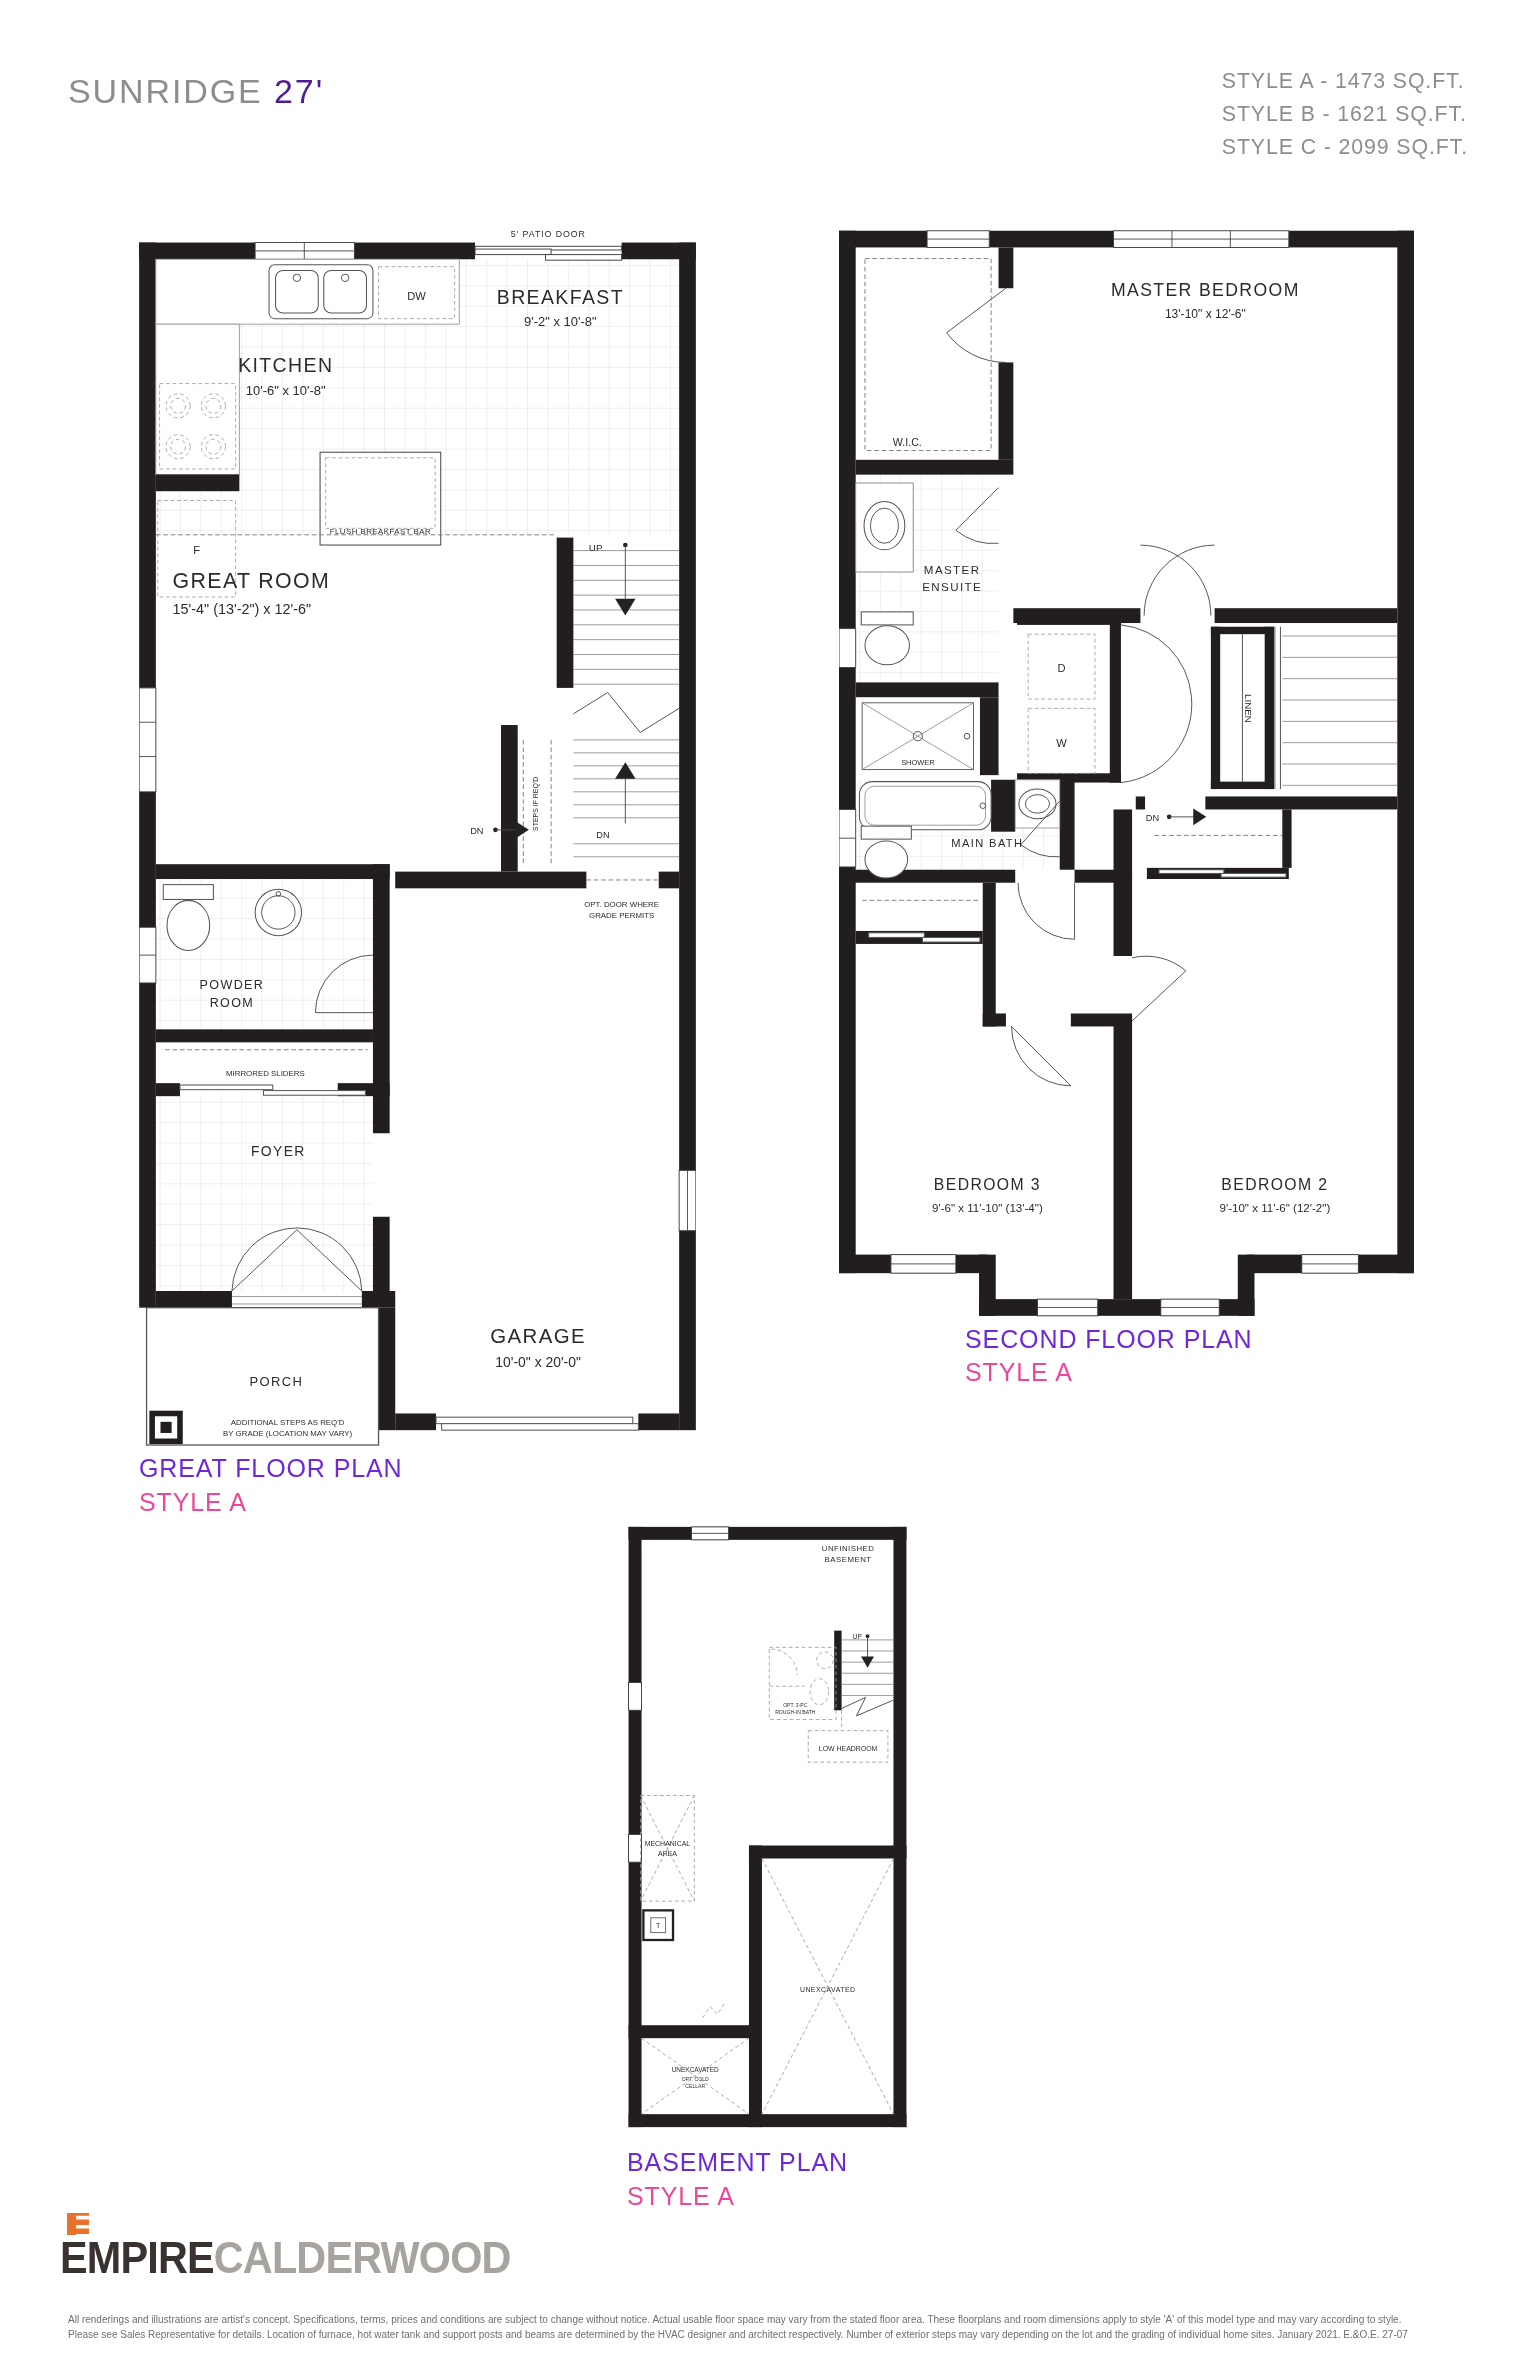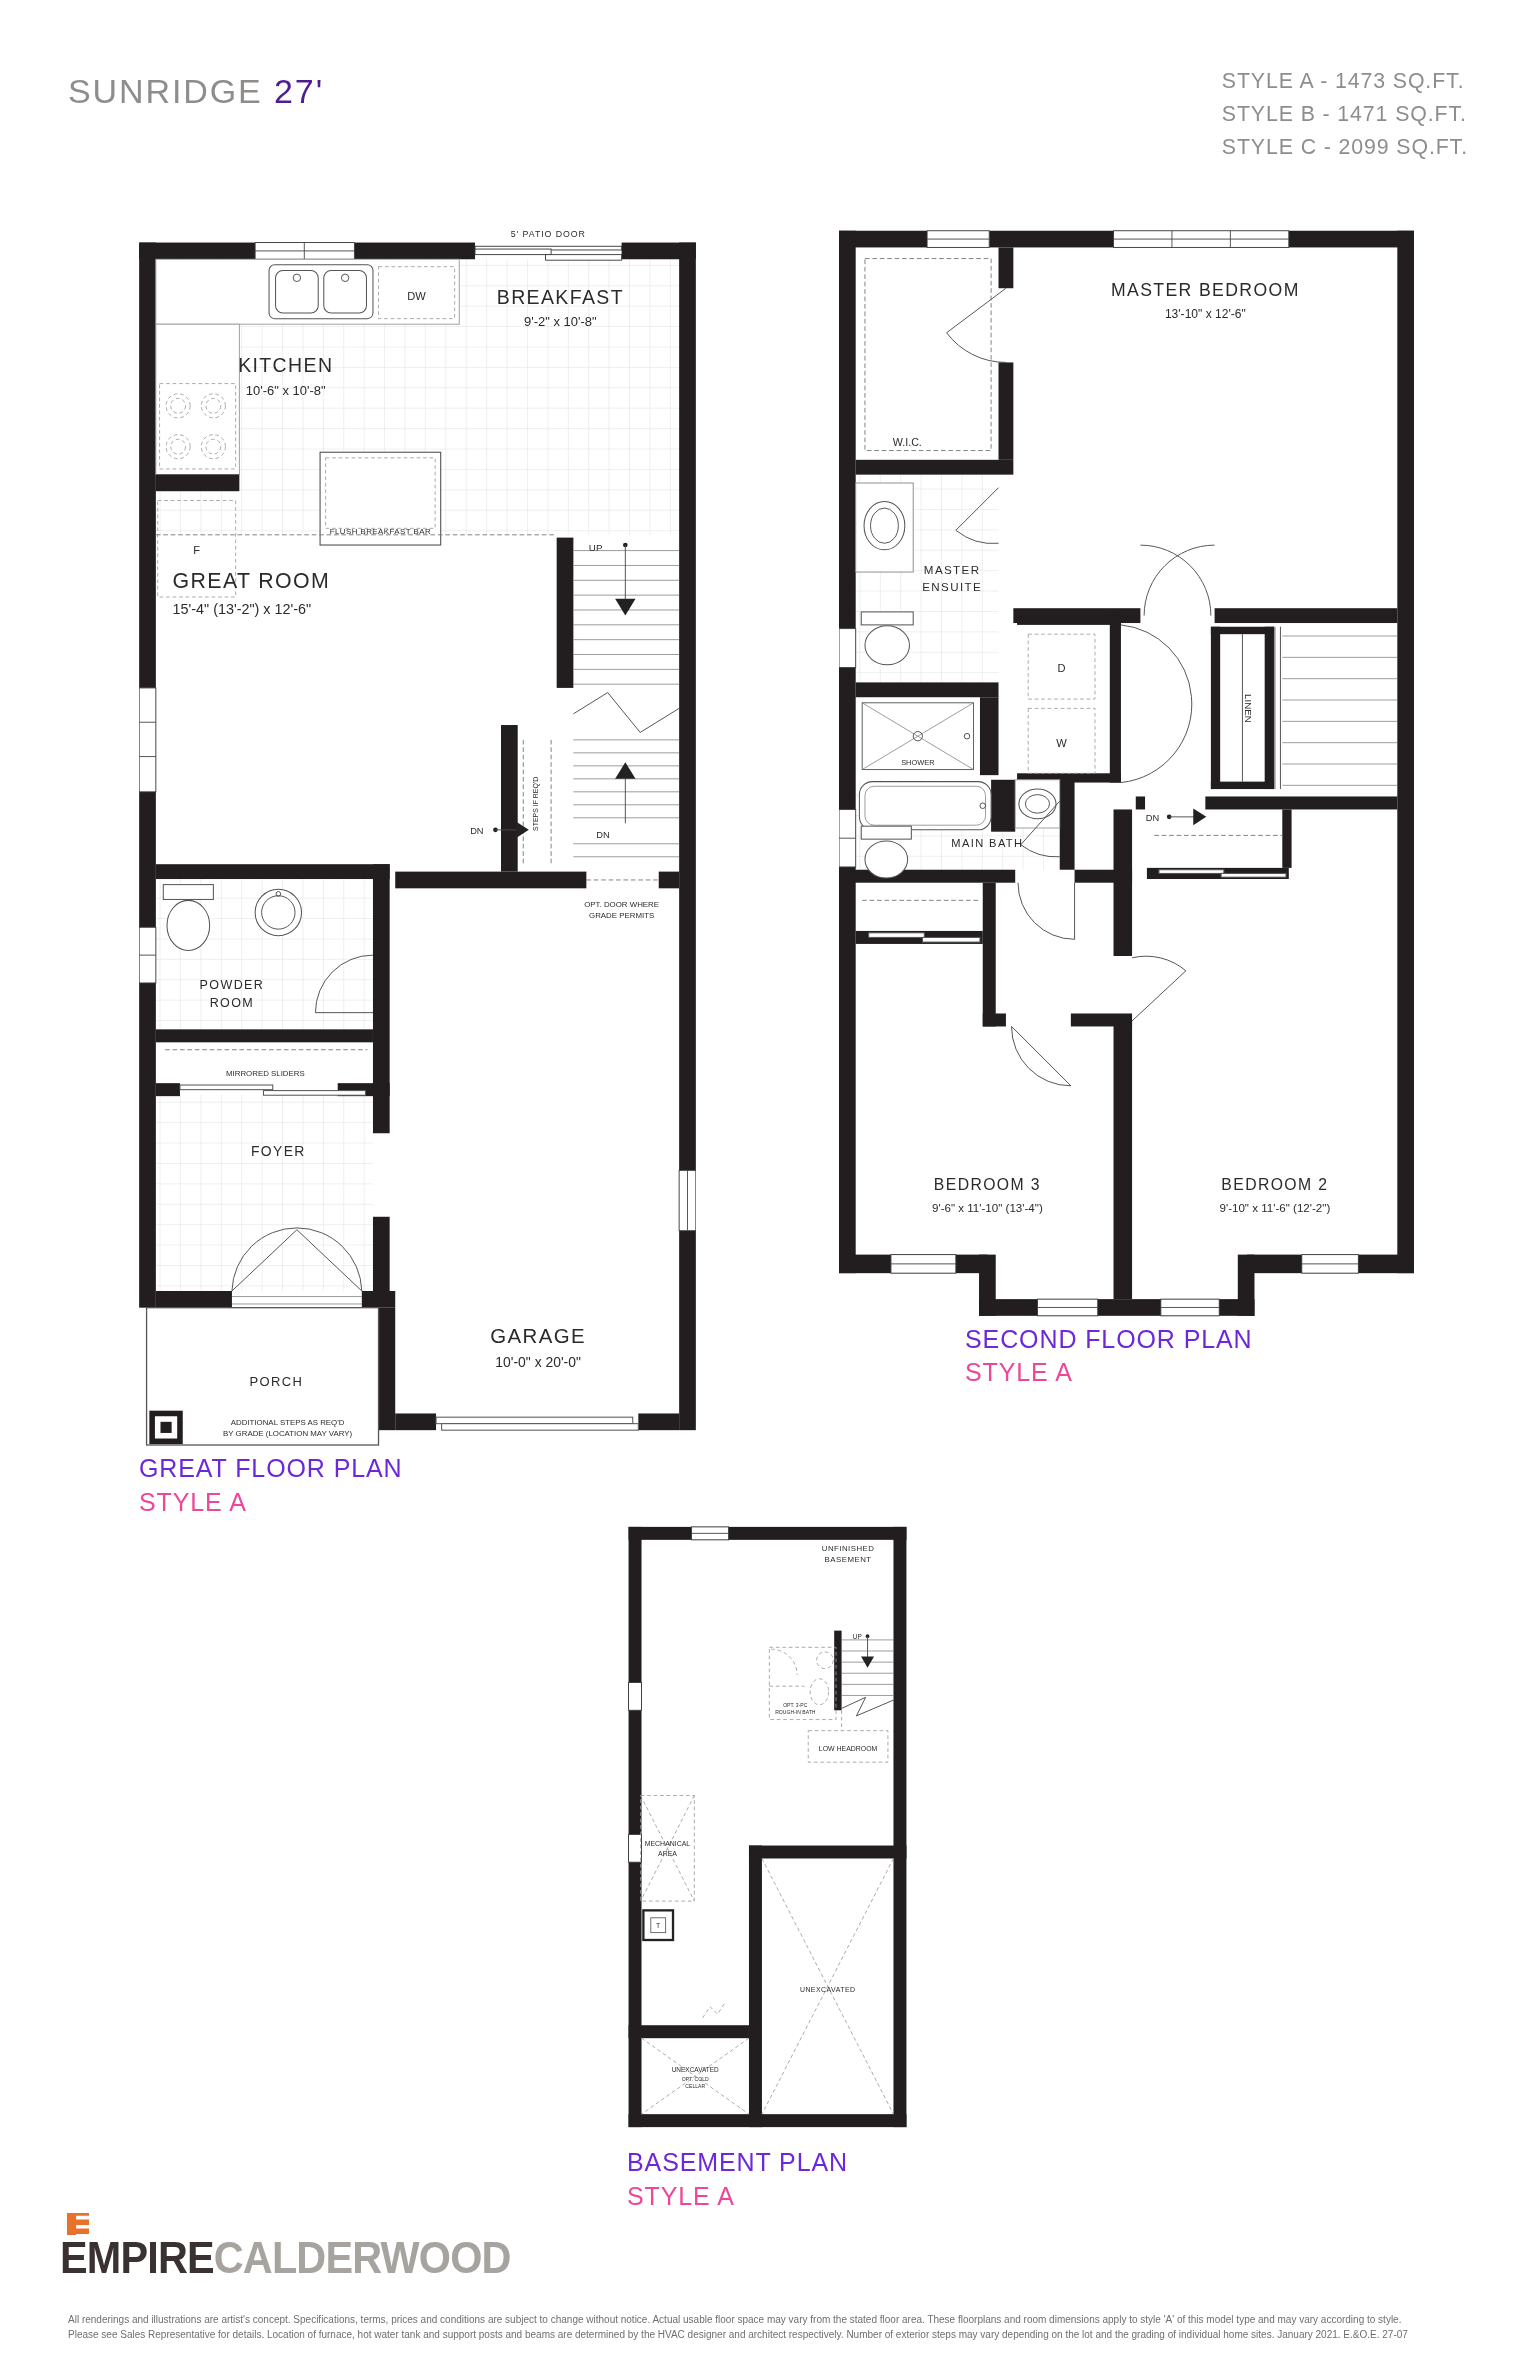--- a/index.html
+++ b/index.html
@@ -29,21 +29,21 @@
 </style>
 </head>
 <body>
 
 <div class="abs hdr-title" style="left:68px;top:72px;">
   <span>SUNRIDGE</span>
   <span class="lot">27'</span>
 </div>
 <div class="abs hdr-styles" style="right:68px;top:65px;">
   <div>STYLE A - 1473 SQ.FT.</div>
-  <div>STYLE B - 1471 SQ.FT.</div>
+  <div>STYLE B - 1621 SQ.FT.</div>
   <div>STYLE C - 2099 SQ.FT.</div>
 </div>
 
 <svg class="abs" style="left:139px;top:224px;" width="557" height="1234" viewBox="0 0 600 1330">
   <defs>
     <pattern id="tileA" width="22" height="22" patternUnits="userSpaceOnUse">
       <path d="M22 0 H0 V22" fill="none" stroke="#d4d4d4" stroke-width="0.8"></path>
     </pattern>
   </defs>
 

